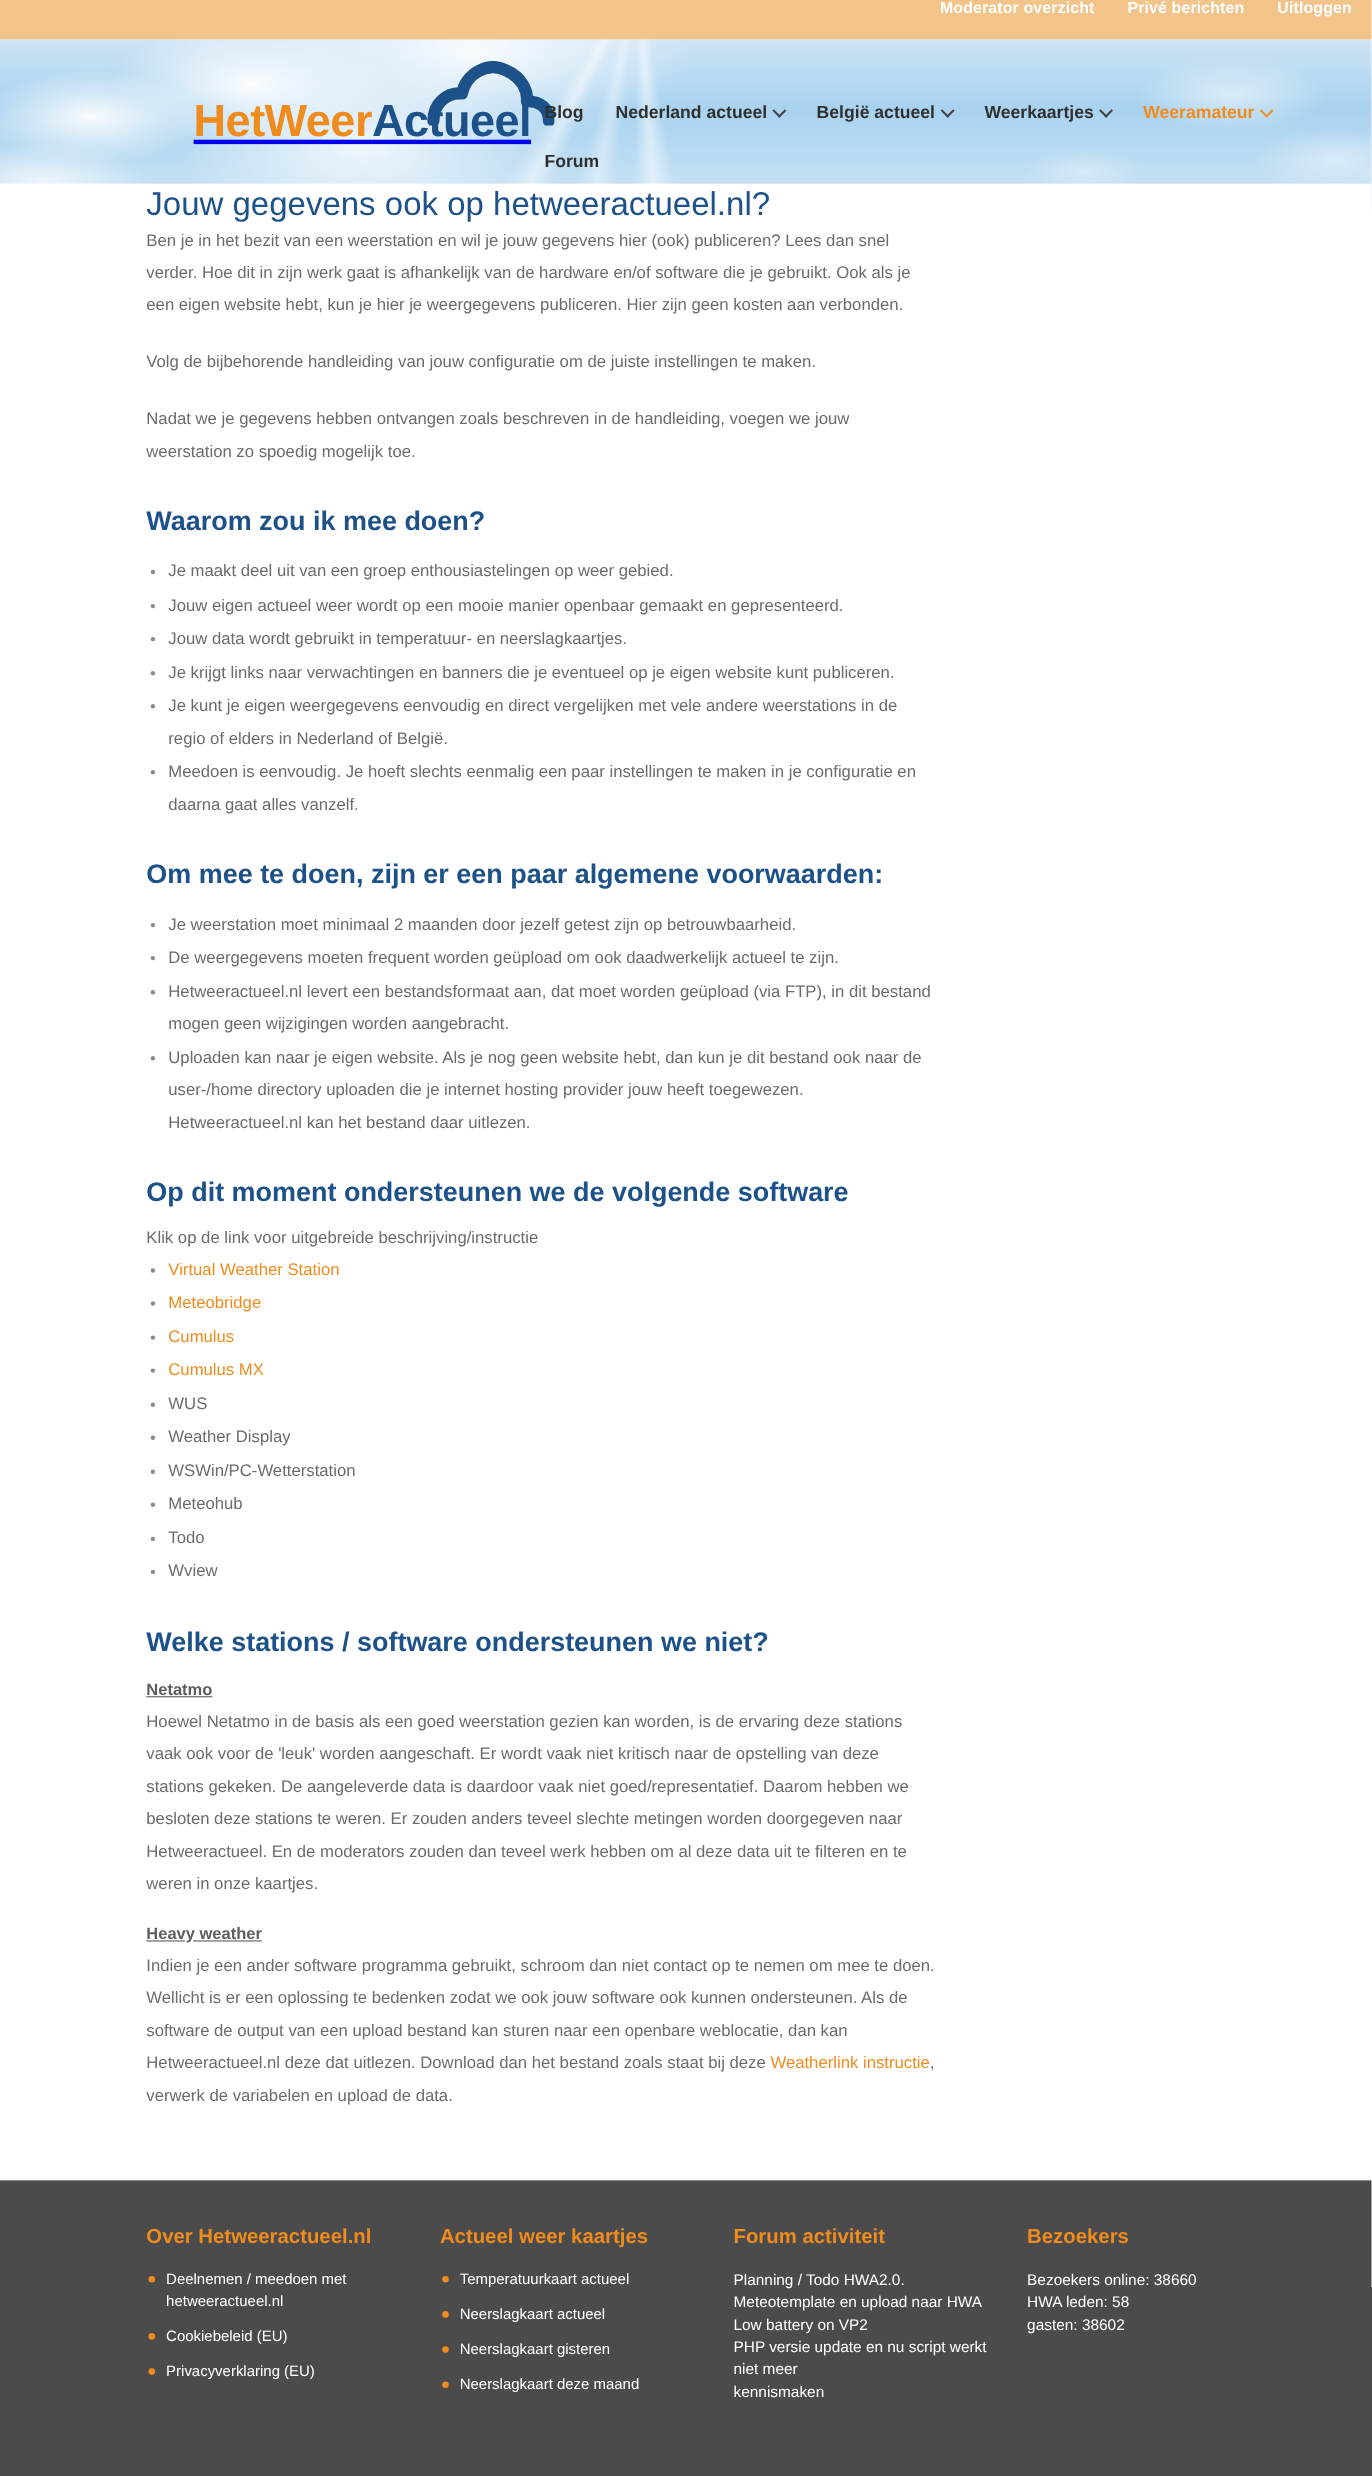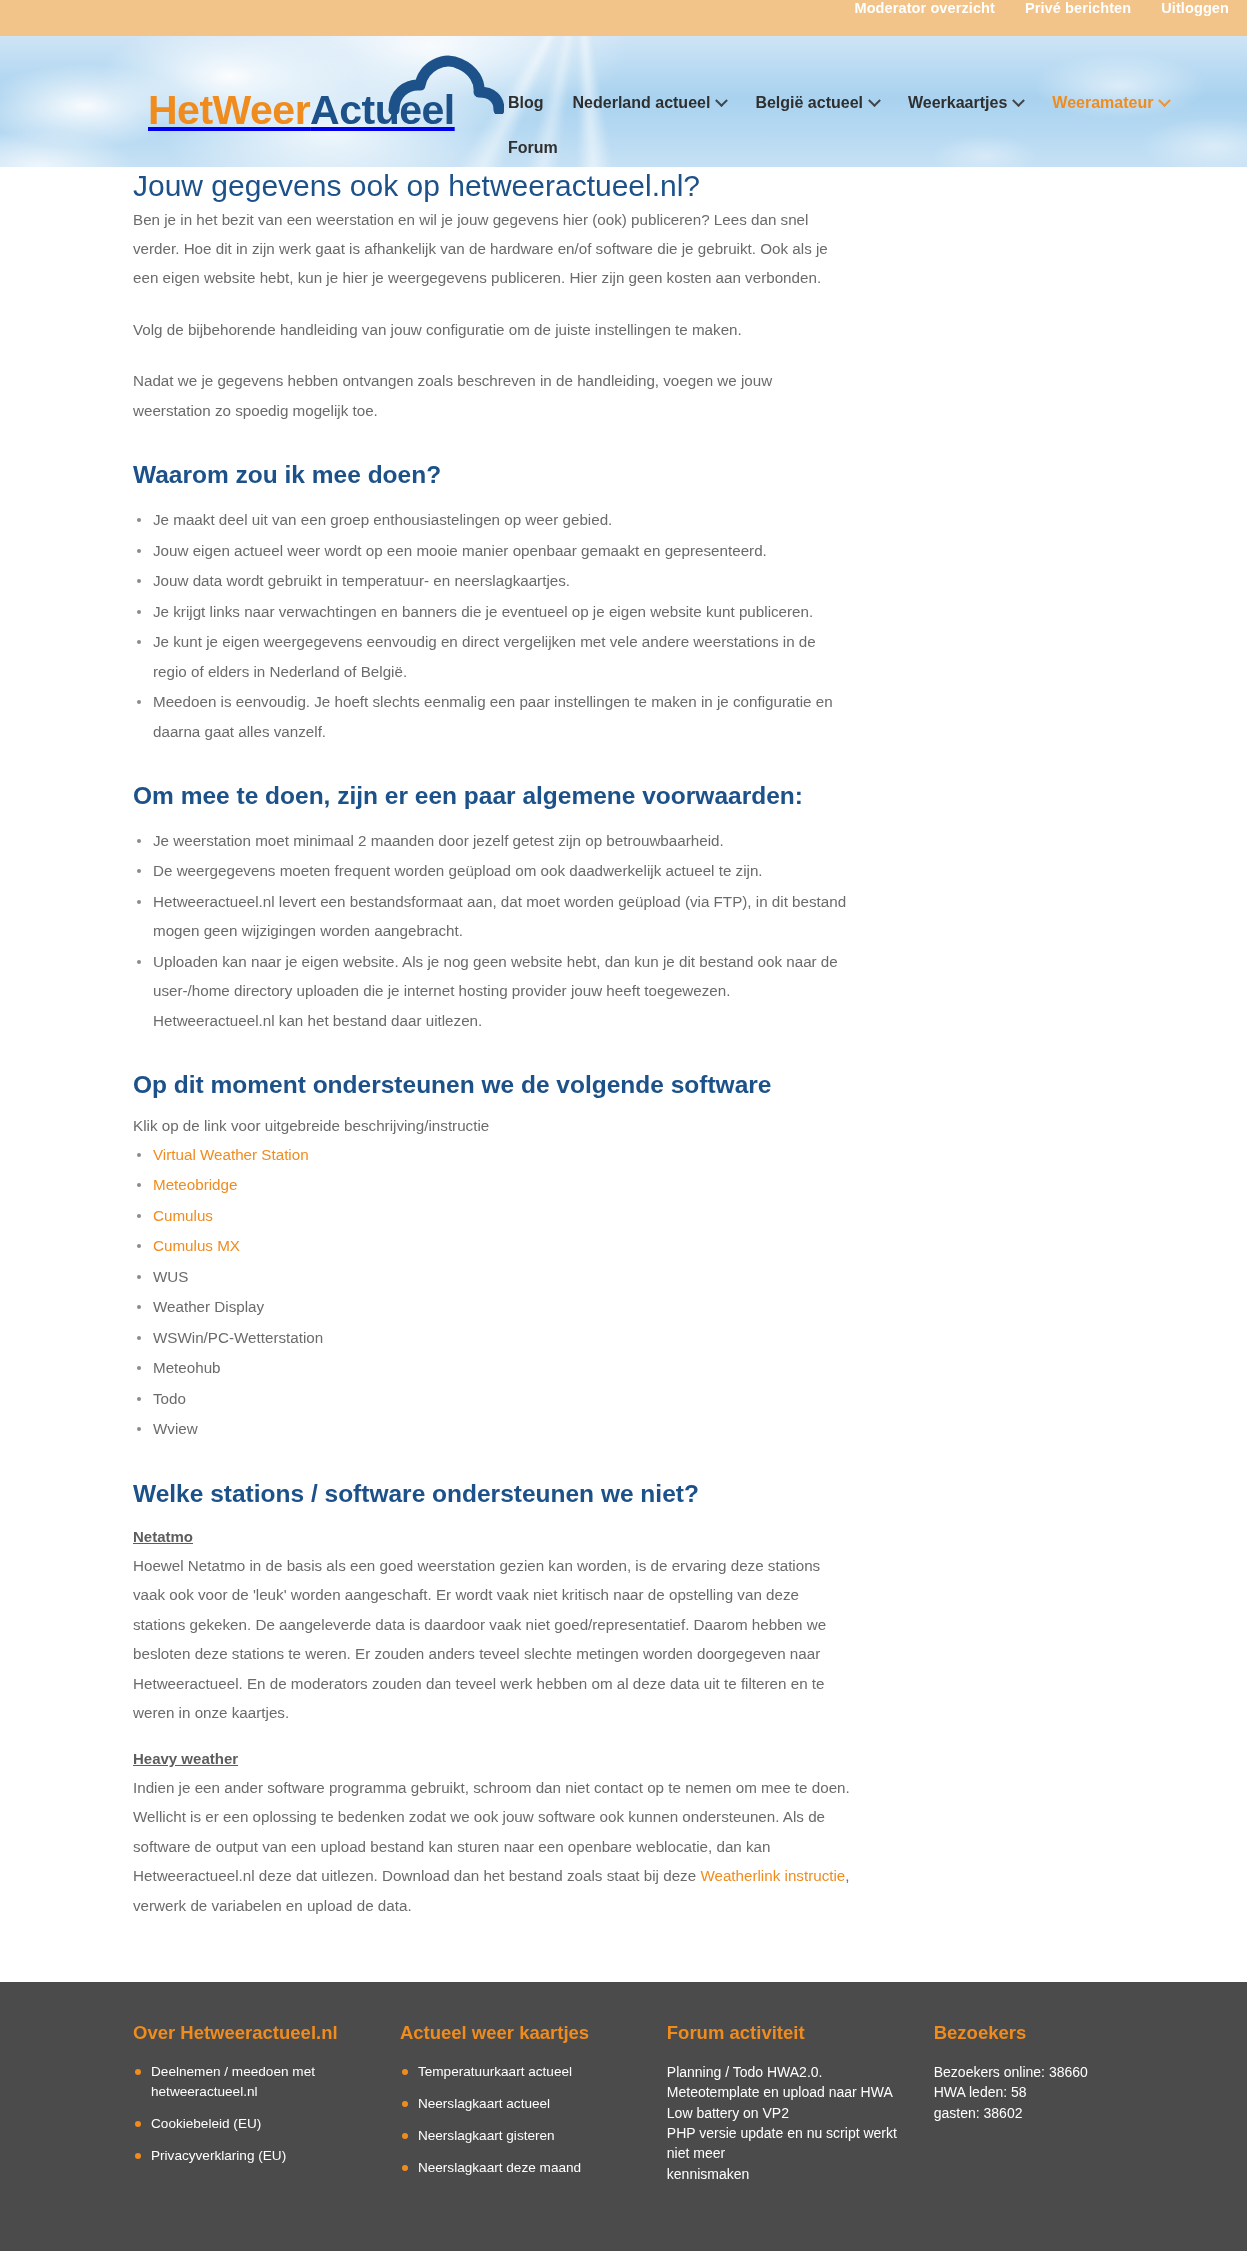--- a/index.html
+++ b/index.html
@@ -58,25 +58,25 @@
   }
   .logo-wrap {
     position: absolute; left: 148px; top: 54px; z-index: 4;
     display: flex; flex-direction: column; align-items: flex-start;
   }
   .logo-cloud { position: absolute; left: 238px; top: -38px; }
   .logo-text {
     font-size: 41px; font-weight: 700; letter-spacing: -.5px;
     line-height: 1; white-space: nowrap;
   }
-  .logo-a { color: #f08b1d; }
+  .logo-a { color: #f08b1d; margin-left: 28px; }
   .logo-b { color: #1c5189; }
 
   .mainnav {
-    position: absolute; left: 508px; top: 58px; z-index: 5;
+    position: absolute; left: 495px; top: 58px; z-index: 5;
     width: 720px;
   }
   .nav-row { display: flex; align-items: center; gap: 29px; }
   .nav-row.second { margin-top: 27px; }
   .nav-item {
     display: flex; align-items: center; gap: 7px;
     font-size: 16px; font-weight: 700; color: #2f2f2f;
     text-decoration: none; white-space: nowrap;
   }
   .nav-item.active { color: #f08b1d; }

